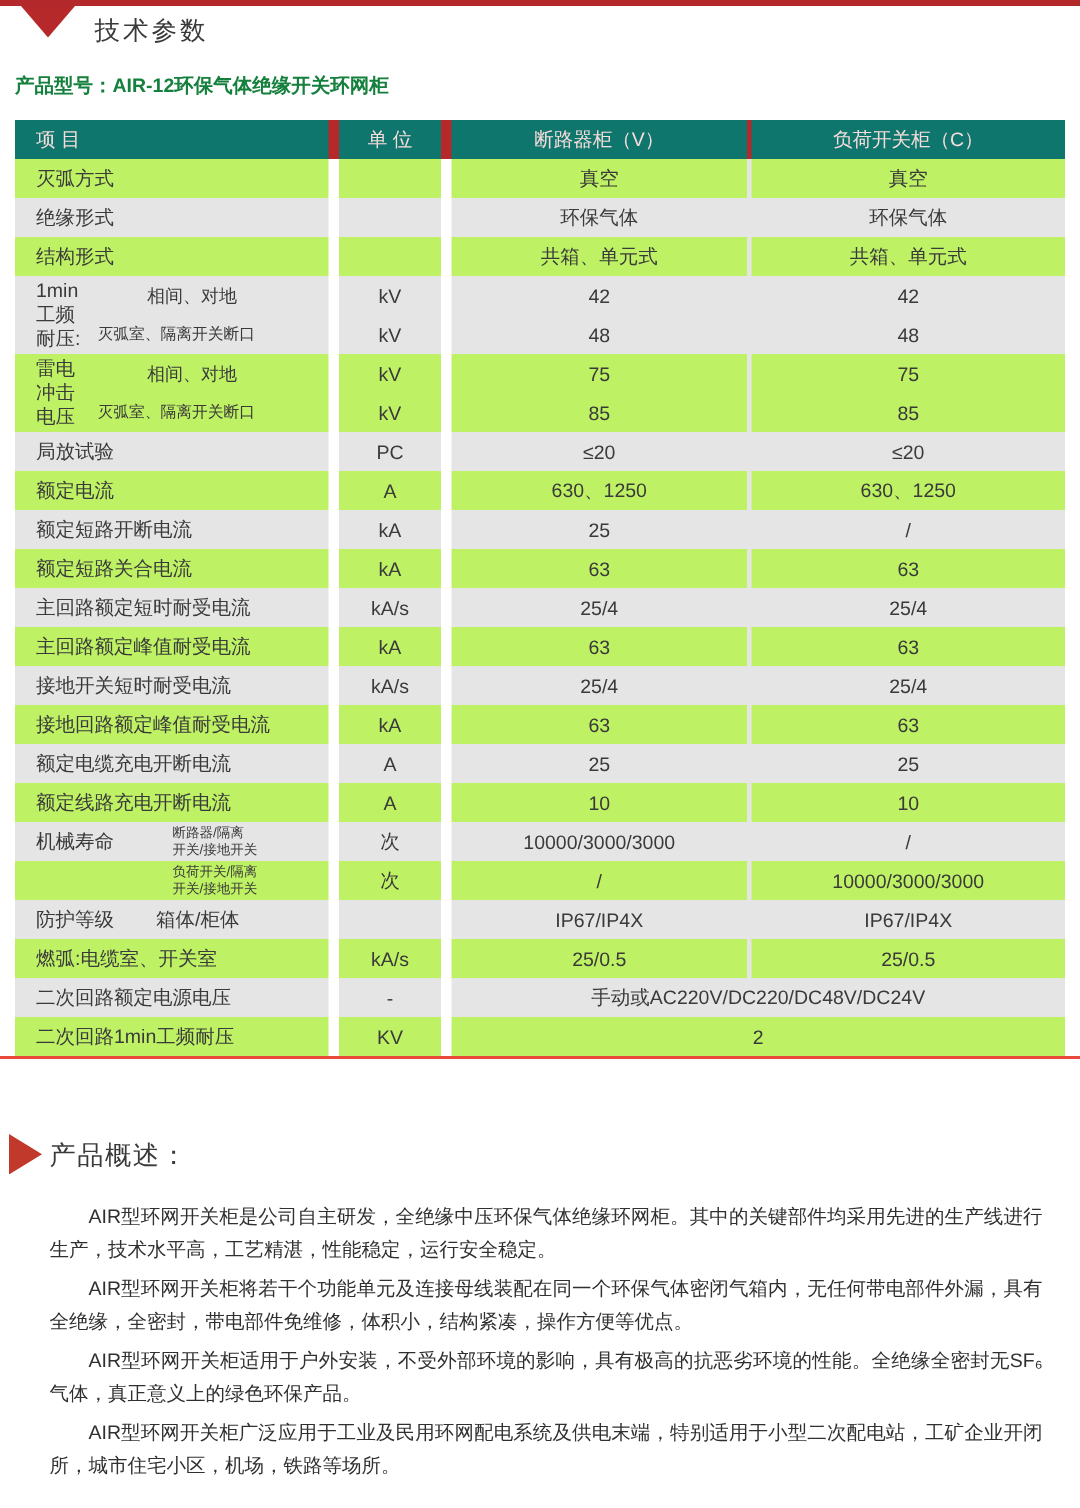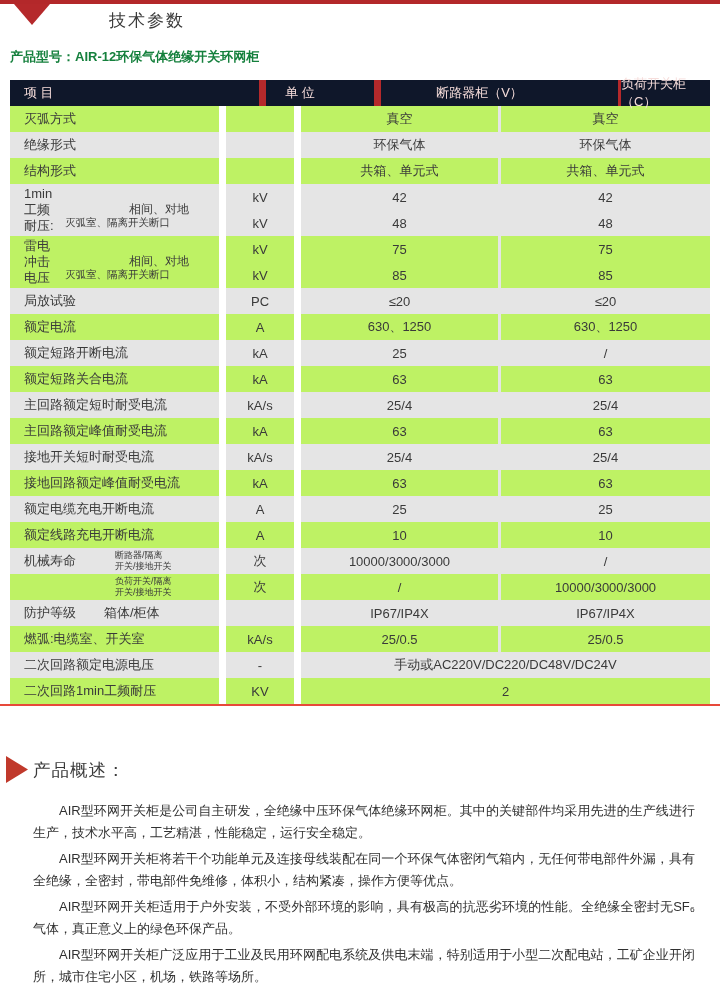--- a/index.html
+++ b/index.html
@@ -5,47 +5,47 @@
   html,body { margin:0; padding:0; }
   body {
     width:720px; height:1005px; background:#ffffff;
     font-family:"Liberation Sans","DejaVu Sans",sans-serif;
     color:#3a3a3a; overflow:hidden; position:relative;
   }
   * { box-sizing:border-box; }
 
   
   .topbar { height:4px; background:#b3282a; width:100%; }
-  .sec-tech-header { display:flex; align-items:flex-start; height:40px;gap:46px; }
+  .sec-tech-header { display:flex; align-items:flex-start; height:40px; }
   .tri-down { width:36px; height:21px; background:#b5292b; margin-left:14px;
               clip-path:polygon(0 0,100% 0,50% 100%); }
   .tech-title { font-size:17px; color:#3a3a3a; margin:5px 0 0 13px; letter-spacing:2px; }
 
   .model-line { color:#15803d; font-size:13px; font-weight:bold; margin:4px 0 0 10px; }
 
   
   .spec-table { margin:14px 10px 0 10px; width:700px; font-size:13px; }
   .trow { display:flex; align-items:stretch; min-height:26px; }
   .cell { display:flex; align-items:center; }
   .c1 { width:209px; padding-left:14px; position:relative; }
   .c2 { width:75px;  justify-content:center; border-left:7px solid #fff; }
   .c3 { width:204px; justify-content:center; border-left:7px solid #fff; }
   .c4 { flex:1;      justify-content:center; border-left:3px solid #e5e5e5; }
   .cm { flex:1;      justify-content:center; border-left:7px solid #fff; } 
 
-  .hrow { height:25px; background:#0f172a; color:#f6dddb;gap:40px; }
+  .hrow { height:25px; background:#0f766e; color:#f6dddb; }
   .hrow .cell { border-left-color:#b5292b; }
   .pink  { background:#e5e5e5; }
   .light { background:#bef264; }
 
   
   .group { min-height:52px; }
   .group-c1 { align-items:stretch; }
   .main-label { white-space:pre-line; font-size:13px; line-height:16px; align-self:center; width:44px; }
-  .sub-a { position:absolute; left:119px; top:0; height:26px; display:flex; align-items:center; font-size:12px;margin-top:12px; }
+  .sub-a { position:absolute; left:88px; top:0; height:26px; display:flex; align-items:center; font-size:12px; }
   .sub-b { position:absolute; left:55px;  top:26px; height:26px; display:flex; align-items:center; font-size:10.5px; }
   .gright { flex:1; display:flex; flex-direction:column; }
   .subrow { display:flex; height:26px; }
   .subrow .c2 { width:75px; } .subrow .c3 { width:204px; } .subrow .c4 { flex:1; }
 
   .sub-small { position:absolute; left:105px; top:50%; transform:translateY(-50%);
                white-space:pre-line; font-size:9px; line-height:11px; }
   .sub-mid   { margin-left:28px; font-size:13px; }
 
   .redline { height:2px; background:#e7493a; width:720px; margin-top:0; }

